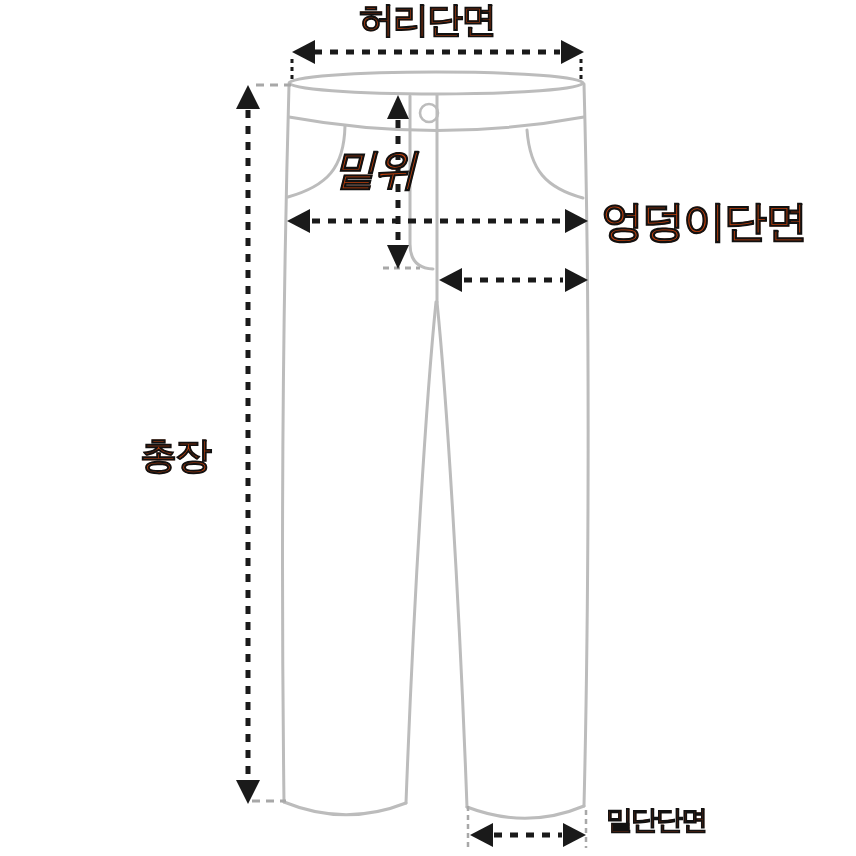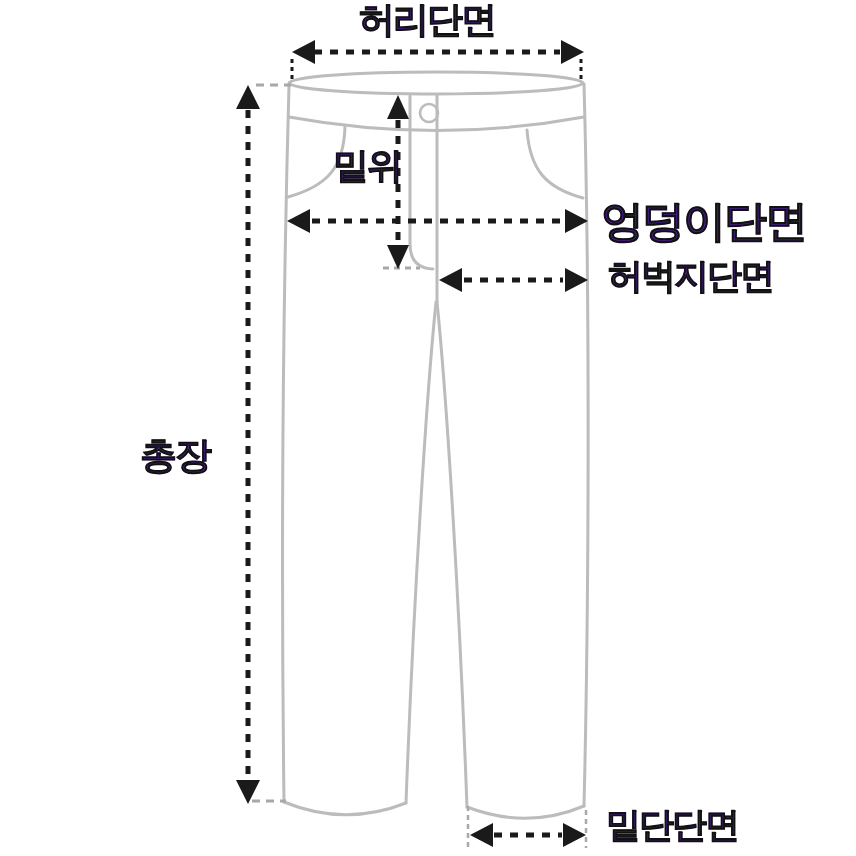--- a/index.html
+++ b/index.html
@@ -9,33 +9,33 @@
     height: 856px;
     background: #ffffff;
     overflow: hidden;
     font-family: "Liberation Sans", sans-serif;
   }
   .canvas svg { position: absolute; left: 0; top: 0; }
   .lbl {
     position: absolute;
     font-family: "Liberation Sans", sans-serif;
     font-weight: 900;
-    color: #4c1d95;
+    color: #c2410c;
     letter-spacing: -2px;
     white-space: nowrap;
     line-height: 1.1;
     text-align: right;
     -webkit-text-stroke: 0.8px #111111;
   }
   .lbl-waist   { left: 427px; top: 0px;   font-size: 36px; transform: translateX(-50%); }
-  .lbl-rise    { left: 333px; top: 146px; font-size: 36px; }
+  .lbl-rise    { left: 333px; top: 146px; font-size: 43px; font-style: italic; }
   .lbl-hip     { left: 601px; top: 198px; font-size: 43px; }
   .lbl-thigh   { left: 608px; top: 257px; font-size: 35px; }
   .lbl-length  { left: 140px; top: 436px; font-size: 37px; }
-  .lbl-hem     { left: 606px; top: 806px; font-size: 35px; }
+  .lbl-hem     { left: 606px; top: 806px; font-size: 27px; }
 </style>
 </head>
 <body>
 
 <div class="canvas">
 
   <svg width="856" height="856" viewBox="0 0 856 856">
 
     <g fill="none" stroke="#bcbcbc" stroke-width="3" stroke-linecap="round">
 
@@ -109,17 +109,16 @@
     <g fill="#1a1a1a" stroke="#1a1a1a">
       <line x1="494" y1="835" x2="562" y2="835" stroke-width="5" stroke-dasharray="8 8"></line>
       <polygon points="470,835 493,823 493,847" stroke="none"></polygon>
       <polygon points="586,835 563,823 563,847" stroke="none"></polygon>
     </g>
   </svg>
 
   <div class="lbl lbl-waist">허리단면</div>
   <div class="lbl lbl-rise">밑위</div>
   <div class="lbl lbl-hip">엉덩이단면</div>
-  <div class="lbl lbl-thigh">허벅지단면</div>
   <div class="lbl lbl-length">총장</div>
   <div class="lbl lbl-hem">밑단단면</div>
 
 </div>
 
 </body></html>

